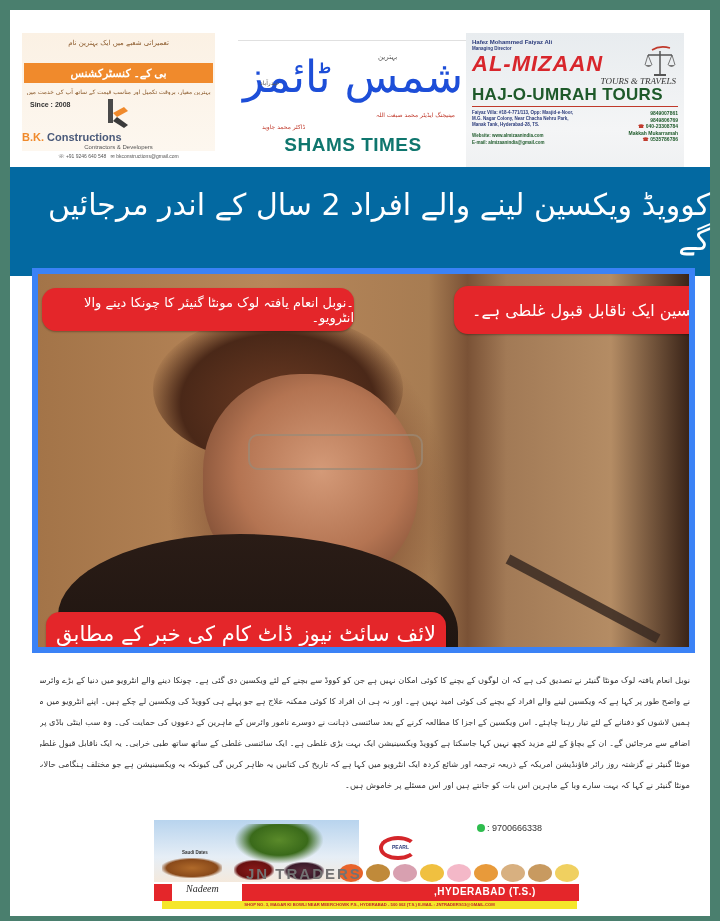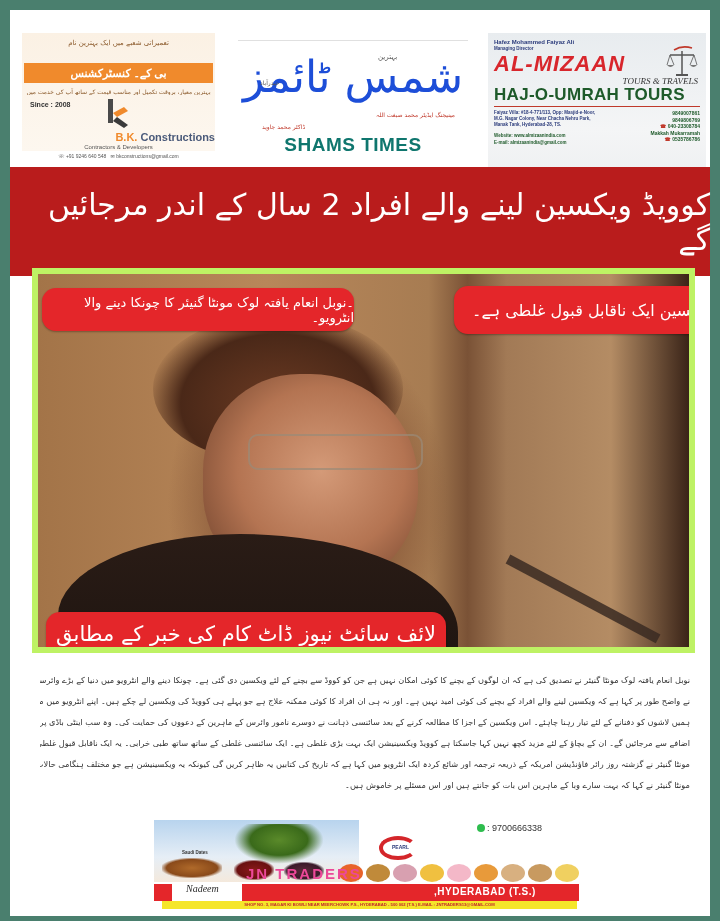--- a/index.html
+++ b/index.html
@@ -38,21 +38,21 @@
       font-size: 6px; color: #8b5a2b; direction: rtl; white-space: nowrap; overflow: hidden;
     }
     .ad-bk .since {
       position: absolute; left: 8px; top: 68px; font-size: 7px; font-weight: bold; color: #333;
       font-family: "Liberation Sans", sans-serif;
     }
     .ad-bk .logo {
       position: absolute; left: 82px; top: 66px; width: 30px; height: 30px;
     }
     .ad-bk .brand {
-      position: absolute; left: 0; top: 98px; width: 100%; text-align: right;
+      position: absolute; left: 0; top: 98px; width: 100%; text-align: left;
       font-family: "Liberation Sans", sans-serif; font-size: 11px; font-weight: bold; color: #4a5a7a;
     }
     .ad-bk .brand .bk { color: #f08a2c; }
     .ad-bk .tagline {
       position: absolute; left: 0; top: 111px; width: 100%; text-align: center;
       font-family: "Liberation Sans", sans-serif; font-size: 6px; color: #555;
     }
     .ad-bk .contact {
       position: absolute; left: 0; top: 120px; width: 100%; text-align: center;
       font-family: "Liberation Sans", sans-serif; font-size: 5px; color: #555;
@@ -79,21 +79,21 @@
     .logo-center .subeditor {
       position: absolute; left: 24px; top: 82px; font-size: 6px; color: #c0392b; direction: rtl;
     }
     .logo-center .en-title {
       position: absolute; left: 0; top: 93px; width: 100%; text-align: center;
       font-family: "Liberation Sans", sans-serif; font-weight: bold; font-size: 19px;
       color: #0f766e; letter-spacing: 0.5px;
     }
 
     .ad-almizaan {
-      position: absolute; left: 478px; top: 23px; width: 218px; height: 160px;
+      position: absolute; left: 456px; top: 23px; width: 218px; height: 160px;
       background: linear-gradient(180deg, #e8ecef 0%, #f4f5f6 60%, #eceef0 100%);
     }
     .ad-almizaan .owner {
       position: absolute; left: 6px; top: 6px; font-family: "Liberation Sans", sans-serif;
       font-size: 6px; font-weight: bold; color: #2a3a7a;
     }
     .ad-almizaan .role {
       position: absolute; left: 6px; top: 13px; font-family: "Liberation Sans", sans-serif;
       font-size: 4.5px; font-weight: bold; color: #2a3a7a;
     }
@@ -127,33 +127,33 @@
     }
     .ad-almizaan .web {
       position: absolute; left: 6px; top: 100px;
       font-family: "Liberation Sans", sans-serif; font-size: 4.5px; font-weight: bold;
       color: #1e5a2a; line-height: 6.5px;
     }
 
     
     .headline {
       position: absolute; left: 0; top: 157px; width: 700px; height: 109px;
-      background: #b91c1c;
+      background: #0369a1;
     }
     .headline-text {
       position: absolute; left: 0; top: 0; width: 100%; height: 100%;
       display: flex; align-items: center; justify-content: center;
       font-family: "DejaVu Sans", sans-serif; font-size: 30px; color: #ffffff;
       direction: rtl;
     }
 
     
     .photo-frame {
       position: absolute; left: 22px; top: 258px; width: 663px; height: 385px;
-      background: #bef264;
+      background: #3b82f6;
     }
     .photo {
       position: absolute; left: 6px; top: 6px; width: 651px; height: 373px;
       background:
         radial-gradient(ellipse 140px 180px at 270px 230px, #b07a55 0%, #8a5a3a 55%, rgba(60,35,25,0) 100%),
         linear-gradient(90deg, #a37448 0%, #b8875a 35%, #a77c52 60%, #7a5236 66%, #a27a56 72%, #b48c64 88%, #3a2418 100%);
       overflow: hidden;
     }
     .photo .hair {
       position: absolute; left: 115px; top: 40px; width: 250px; height: 150px;
@@ -253,21 +253,21 @@
     }
     .ad-jn .whitebox {
       position: absolute; left: 18px; top: 62px; width: 70px; height: 19px; background: #fff;
     }
     .ad-jn .signature {
       position: absolute; left: 32px; top: 63px; font-family: "Liberation Serif", serif;
       font-size: 10px; color: #2a2a2a; font-style: italic;
     }
     .ad-jn .jn-name {
       position: absolute; left: 92px; top: 45px; font-family: "Liberation Sans", sans-serif;
-      font-size: 15px; font-weight: bold; color: #ec4899; letter-spacing: 2px; line-height: 18px;
+      font-size: 15px; font-weight: bold; color: #737373; letter-spacing: 2px; line-height: 18px;
     }
     .ad-jn .city {
       position: absolute; left: 280px; top: 66px; font-family: "Liberation Sans", sans-serif;
       font-size: 10px; font-weight: bold; color: #fff; letter-spacing: 0.5px;
     }
     .ad-jn .yellowbar {
       position: absolute; left: 8px; top: 81px; width: 415px; height: 8px; background: #f5e62a;
       font-family: "Liberation Sans", sans-serif; font-size: 4.2px; font-weight: bold; color: #c0262a;
       text-align: center; line-height: 8px; white-space: nowrap; overflow: hidden;
     }

